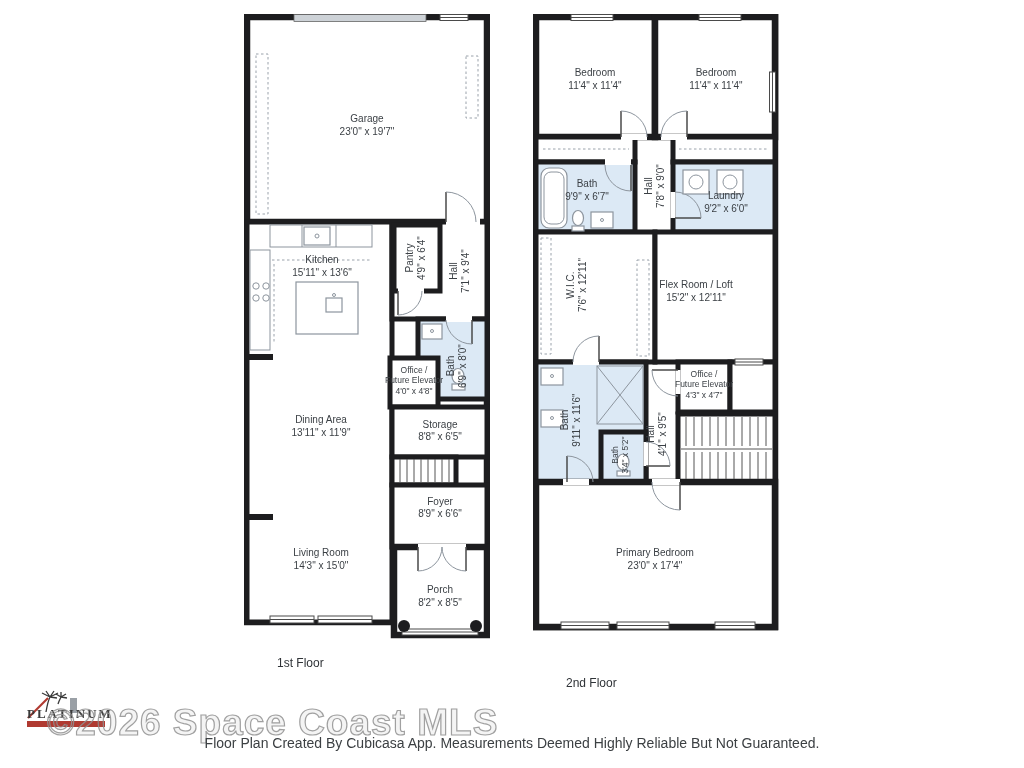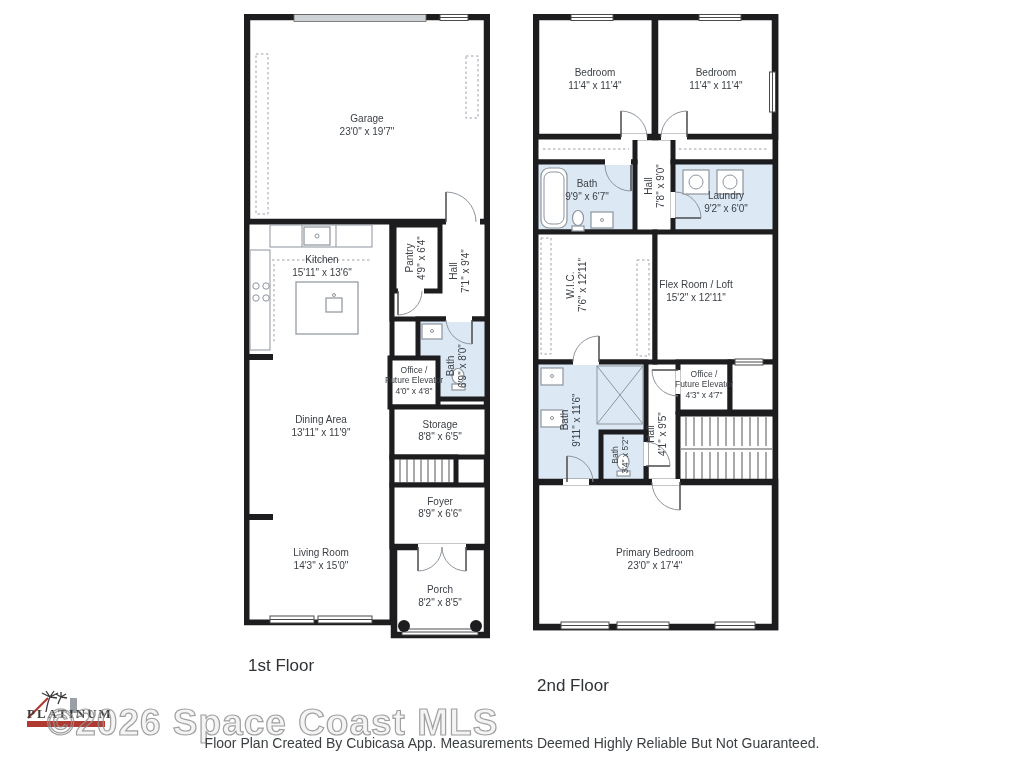--- a/index.html
+++ b/index.html
@@ -17,21 +17,21 @@
   .door-leaf{stroke:#4a4a4a;stroke-width:1.5;fill:none;}
   .door-arc{stroke:#8d959e;stroke-width:1;fill:none;}
   .gap{fill:#ffffff;stroke:none;}
   .win{fill:#ffffff;stroke:#4a4a4a;stroke-width:1;}
   .winline{stroke:#4a4a4a;stroke-width:1;}
   .gdoor{fill:#cdd2d7;stroke:#666;stroke-width:0.8;}
   .treads{stroke:#555;stroke-width:1;fill:none;}
   .col{fill:#1d1d1f;}
   .lbl{font:10px "Liberation Sans",sans-serif;fill:#3a3f44;text-anchor:middle;}
   .sm{font-size:8.5px;}
-  .floor-label{position:absolute;font-size:17px;color:#2f3337;}
+  .floor-label{position:absolute;font-size:12px;color:#2f3337;margin-left:29px;}
   #disclaimer{position:absolute;left:0;top:735px;width:1024px;text-align:center;
               font-size:14px;color:#3c4043;}
   #watermark{position:absolute;left:2px;top:702px;font-size:37px;font-weight:bold;
              letter-spacing:1px;color:rgba(150,150,150,0.10);
              -webkit-text-stroke:1.2px rgba(145,145,145,0.85);white-space:nowrap;margin-left:45px;}
   #logo{position:absolute;left:12px;top:690px;}
 </style>
 </head>
 <body>
 

